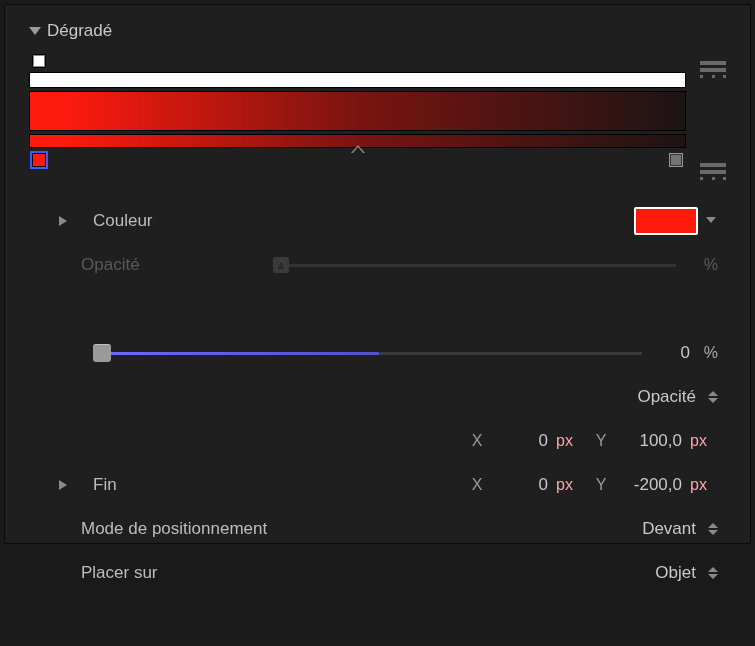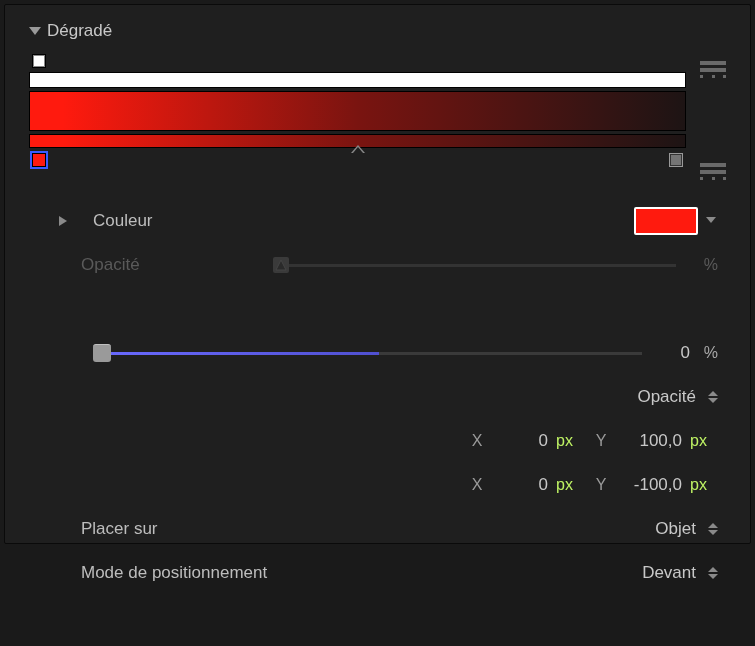--- a/index.html
+++ b/index.html
@@ -161,21 +161,21 @@
       border-top:6px solid #8a8a8a;
     }
     .updown {
       display:flex; flex-direction:column; gap:2px; margin-left:4px;
     }
     .updown .u{width:0;height:0;border-left:5px solid transparent;border-right:5px solid transparent;border-bottom:5px solid #8a8a8a;}
     .updown .d{width:0;height:0;border-left:5px solid transparent;border-right:5px solid transparent;border-top:5px solid #8a8a8a;}
     .pct { color:#5a5a5a; font-size:16px; width:20px; text-align:right;}
     .pct.active{color:#a8a8a8;}
     .val { color:#c8c8c8; font-size:17px; min-width:54px; text-align:right;}
-    .unit{ color:#bef264; font-size:16px; width:28px;}
+    .unit{ color:#fca5a5; font-size:16px; width:28px;}
     .axis{ color:#9a9a9a; font-size:16px; width:18px; text-align:center;}
     .slider-track{
       flex:1;
       height:3px;
       background:#3a3a3a;
       position:relative;
       margin: 0 14px;
     }
     .slider-fill{
       position:absolute; left:0; top:0; height:100%;
@@ -308,52 +308,56 @@
           <span class="val">0</span>
           <span class="unit">px</span>
           <span class="axis">Y</span>
           <span class="val" style="min-width:64px">100,0</span>
           <span class="unit">px</span>
         </div>
       </div>
     </div>
 
     <div class="prop-row">
+      <div class="prop-label">
+        <span class="triangle-right"></span>
+        <span>Fin</span>
+      </div>
       <div class="prop-ctrl">
         <div class="xy-group">
           <span class="axis">X</span>
           <span class="val">0</span>
           <span class="unit">px</span>
           <span class="axis">Y</span>
-          <span class="val" style="min-width:64px">-100,0</span>
+          <span class="val" style="min-width:64px">-200,0</span>
           <span class="unit">px</span>
         </div>
+      </div>
+    </div>
+
+    <div class="prop-row sub">
+      <div class="prop-label" style="flex:0 0 260px">
+        <span>Mode de positionnement</span>
+      </div>
+      <div class="prop-ctrl">
+        <span class="select-val">Devant</span>
+        <span class="updown">
+            <span class="u"></span>
+            <span class="d"></span>
+          </span>
       </div>
     </div>
 
     <div class="prop-row sub">
       <div class="prop-label">
         <span>Placer sur</span>
       </div>
       <div class="prop-ctrl">
         <span class="select-val">Objet</span>
         <span class="updown">
             <span class="u"></span>
             <span class="d"></span>
           </span>
       </div>
     </div>
 
-    <div class="prop-row sub">
-      <div class="prop-label" style="flex:0 0 260px">
-        <span>Mode de positionnement</span>
-      </div>
-      <div class="prop-ctrl">
-        <span class="select-val">Devant</span>
-        <span class="updown">
-            <span class="u"></span>
-            <span class="d"></span>
-          </span>
-      </div>
-    </div>
-
   </div>
 </div>
 
 </body></html>

